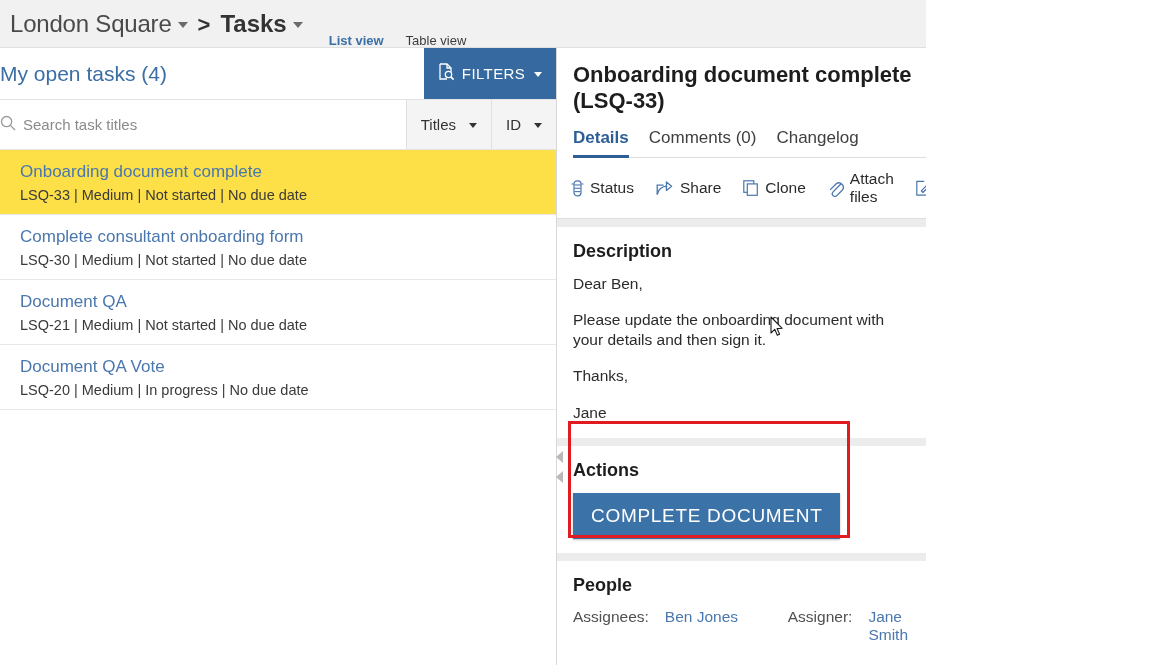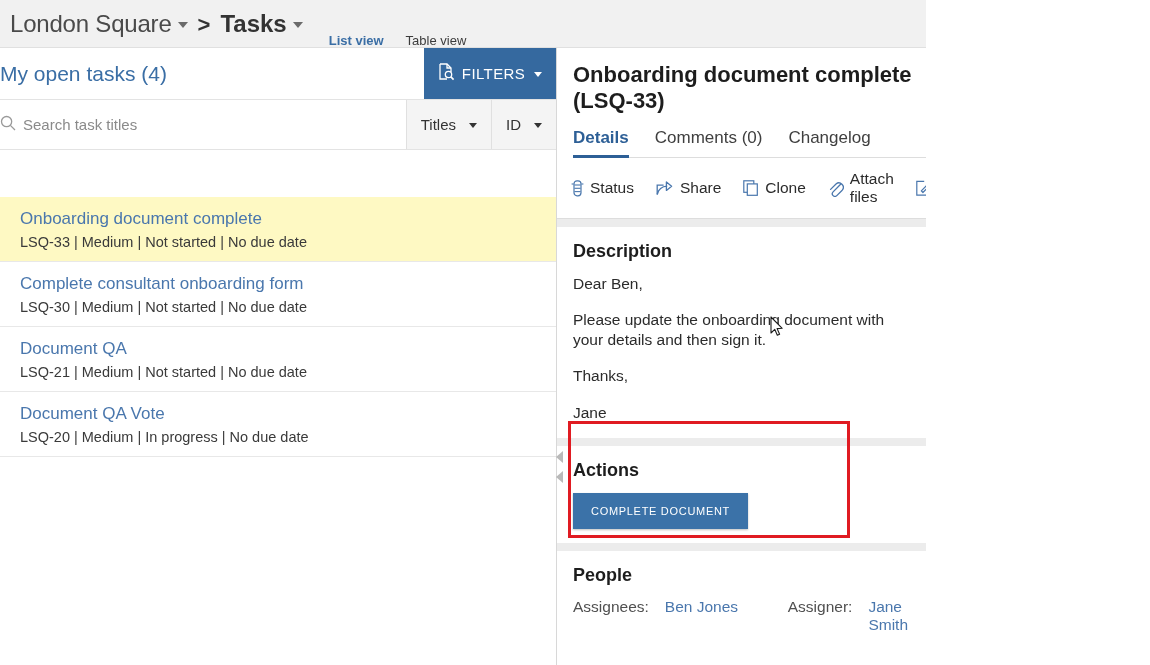--- a/index.html
+++ b/index.html
@@ -118,21 +118,21 @@
   }
   .sel-box .caret { border-top-color: #333; top: 1px;
     border-left-width: 4px; border-right-width: 4px; border-top-width: 5px; }
 
   .task-list { flex: 1 1 auto; overflow: hidden; }
   .task-item {
     padding: 12px 0 11px 20px;
     border-bottom: 1px solid #e8e8e8;
     cursor: pointer; background: #fff;
   }
-  .task-item.selected { background: #fef9c3; margin-top: 47px; }
+  .task-item.selected { background: #fde047; }
   .task-title {
     font-size: 17px; color: #4a77ad; margin-bottom: 5px;
   }
   .task-meta { font-size: 14.5px; color: #3a3a3a; }
 
   
   .collapse-handle {
     position: absolute; left: 556px; top: 403px;
     width: 12px; z-index: 5;
     display: flex; flex-direction: column; gap: 8px;
@@ -151,21 +151,21 @@
     flex: 1 1 auto; background: #ececec;
     display: flex; flex-direction: column; min-width: 0;
     overflow: hidden;
   }
   .panel { background: #fff; }
   .detail-head { padding: 14px 0 0 16px; background: #fff; }
   .detail-title {
     font-size: 22px; font-weight: 700; color: #1d1d1d;
     margin-bottom: 14px;
   }
-  .dtabs { display: flex; gap: 26px; border-bottom: 1px solid #dddddd; }
+  .dtabs { display: flex; gap: 20px; border-bottom: 1px solid #dddddd; }
   .dtab {
     font-size: 17px; color: #3f3f3f; padding-bottom: 9px;
     cursor: pointer; position: relative;
   }
   .dtab.active { color: #2d5f96; font-weight: 700; }
   .dtab.active:after {
     content: ""; position: absolute; left: 0; right: 0; bottom: -1px;
     height: 3px; background: #2d5f96;
   }
 
@@ -185,21 +185,21 @@
   .section { background: #fff; padding: 14px 18px 16px 16px; }
   .sec-title {
     font-size: 18px; font-weight: 700; color: #1d1d1d; margin-bottom: 12px;
   }
   .desc-p { font-size: 15.5px; color: #2b2b2b; margin-bottom: 17px; line-height: 1.25; }
   .desc-p:last-child { margin-bottom: 0; }
 
   .btn-primary {
     background: #3b72a8; color: #fff; border: 0;
     font-family: "Liberation Sans", sans-serif;
-    font-size: 11px; letter-spacing: 0.7px;
+    font-size: 19px; letter-spacing: 0.7px;
     padding: 12px 18px; cursor: pointer;
     box-shadow: 0 1px 2px rgba(0,0,0,0.25);
   }
 
   .people-row { display: flex; align-items: baseline; font-size: 15.5px; }
   .ppl-label { color: #505050; }
   .ppl-value { color: #4a77ad; cursor: pointer; }
   .ppl-cell-1 { display: flex; gap: 16px; width: 324px; }
   .ppl-cell-2 { display: flex; gap: 16px; }
 

